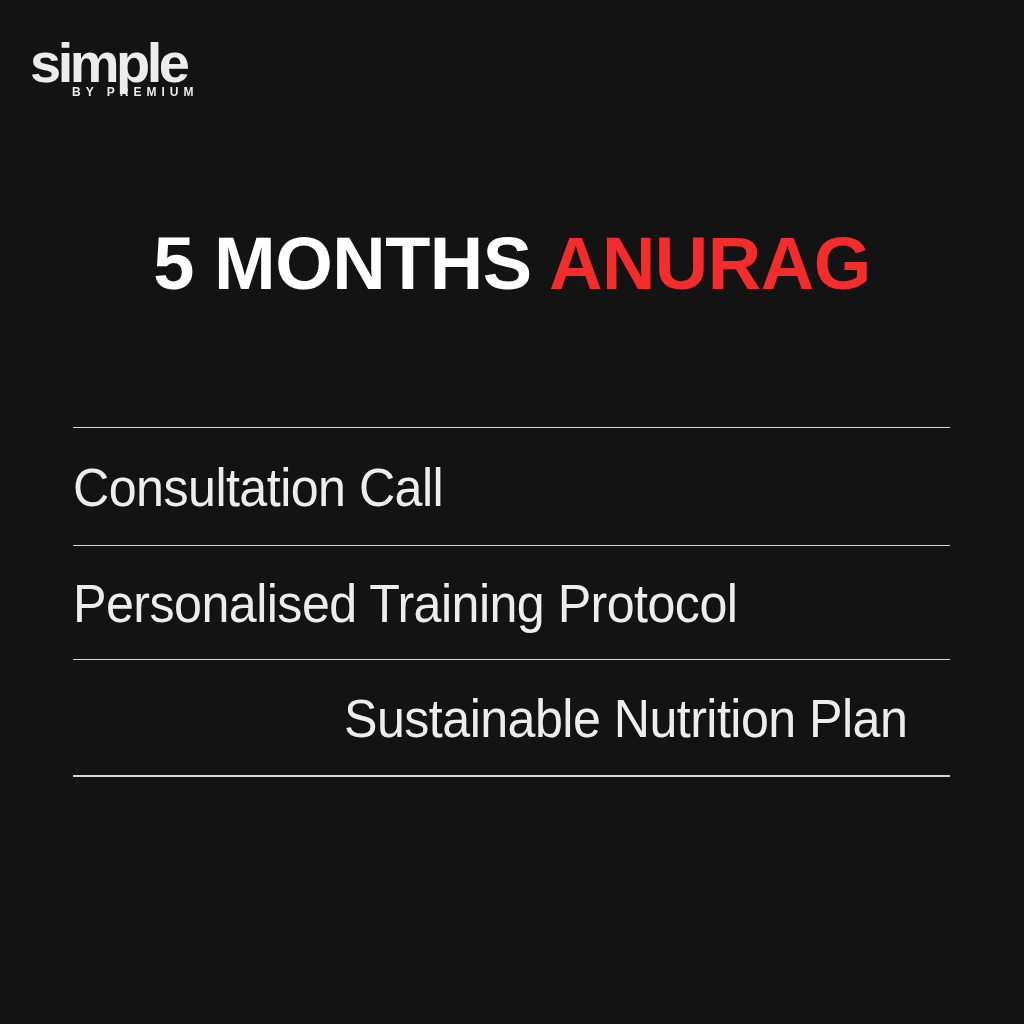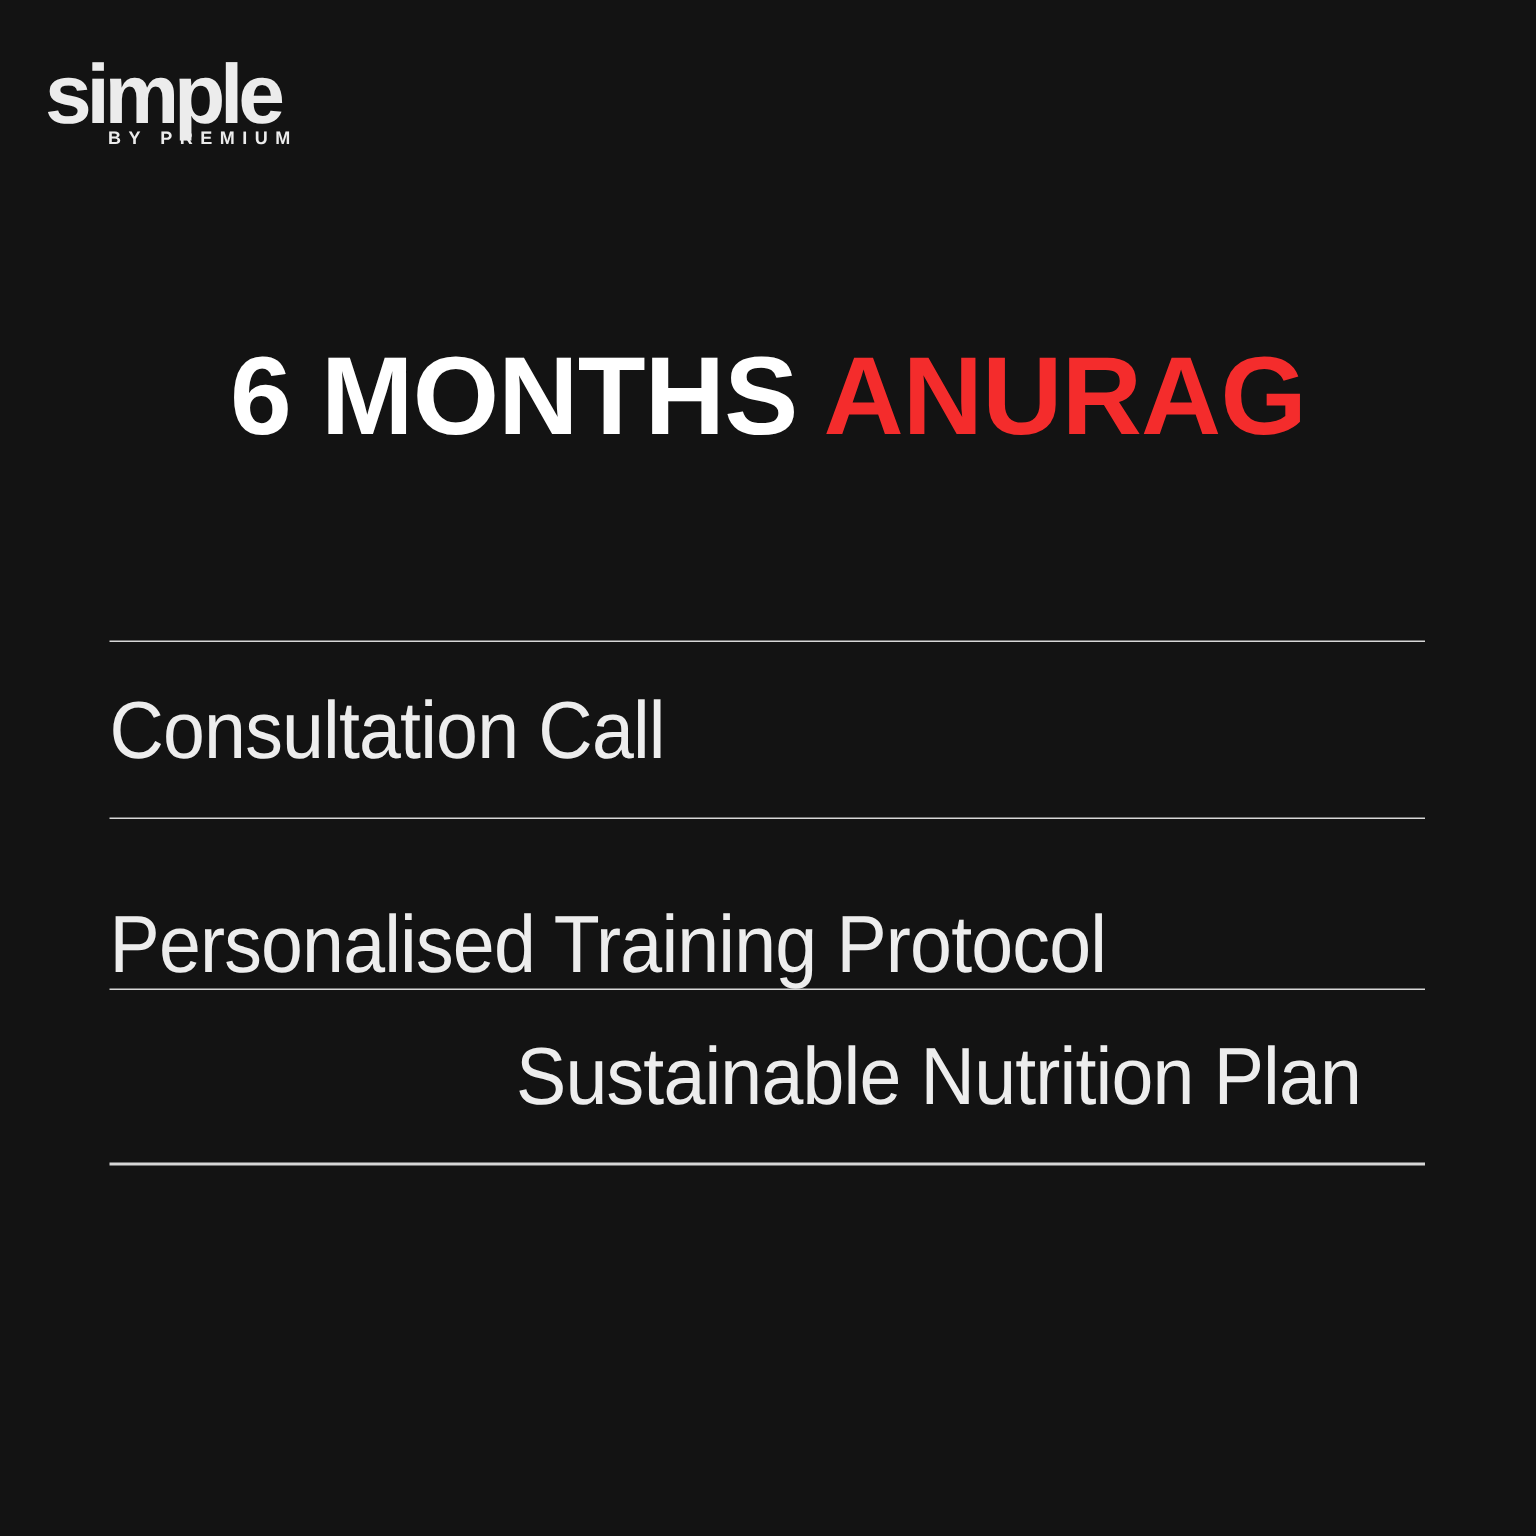--- a/index.html
+++ b/index.html
@@ -89,21 +89,21 @@
     height: 1px;
     background: #E8E8E8;
     opacity: 0.92;
   }
   .feature-row {
     height: 112px;
     display: flex;
     align-items: center;
   }
   .feature-row:nth-child(2) { height: 117px; text-align: center; }
-  .feature-row:nth-child(4) { height: 113px; align-items: flex-end; }
+  .feature-row:nth-child(4) { height: 113px; }
   .feature-row:nth-child(6) { height: 115px; justify-content: flex-end; }
   .feature-row:nth-child(8) { height: 125px; }
   .feature-label {
     font-family: "Liberation Sans", sans-serif;
     font-weight: 400;
     font-size: 54px;
     line-height: 58px;
     letter-spacing: -0.6px;
     color: #EDEDED;
     white-space: nowrap;
@@ -115,21 +115,21 @@
 <body>
 
 <div class="canvas">
 
   <div class="brand">
     <div class="brand-word">simple</div>
     <div class="brand-sub">BY PREMIUM</div>
   </div>
 
   <div class="headline">
-    <span class="hl-duration">6 MONTHS </span><span class="hl-tier">ANURAG</span>
+    <span class="hl-duration">5 MONTHS </span><span class="hl-tier">ANURAG</span>
   </div>
 
   <div class="features">
 
     <div class="divider"></div>
 
     <div class="feature-row">
       <span class="feature-label">Consultation Call</span>
     </div>
 

